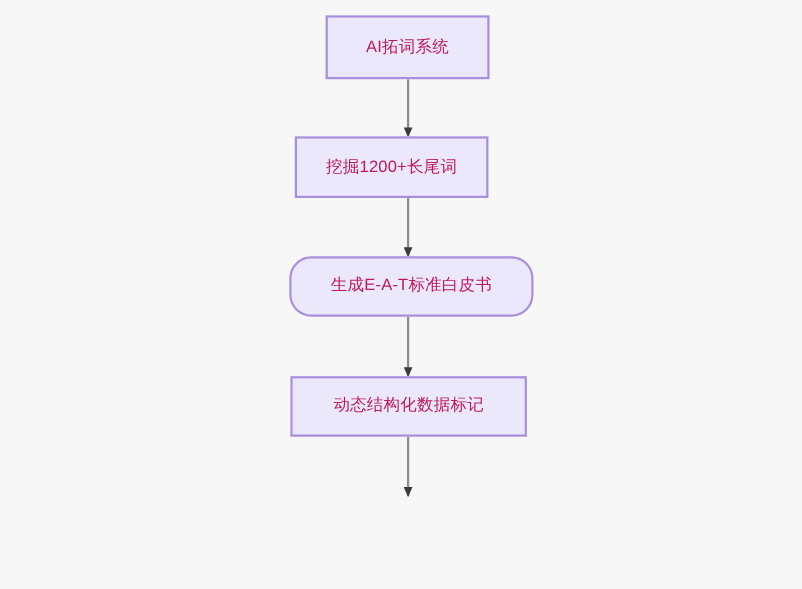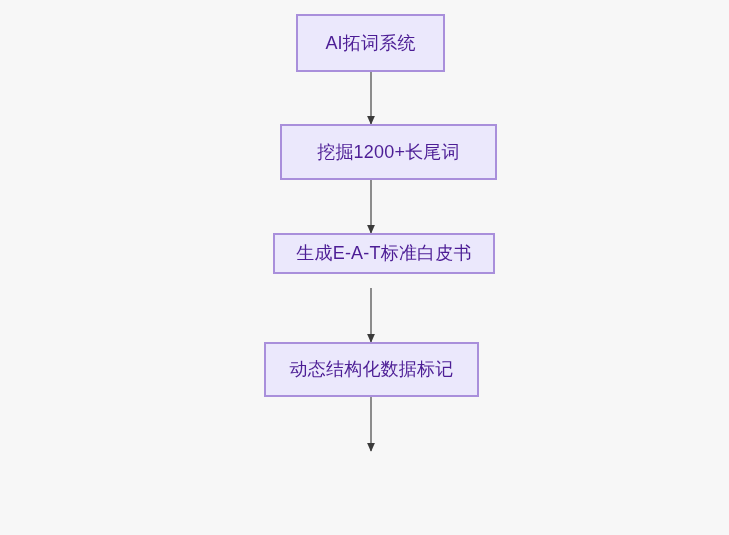--- a/index.html
+++ b/index.html
@@ -24,31 +24,31 @@
     box-sizing: border-box;
     background: #ebe8fc;
     border: 2px solid #a98fdb;
     border-radius: 0;
     display: flex;
     align-items: center;
     justify-content: center;
     z-index: 2;
   }
   .node-label {
-    font-size: 18px;
+    font-size: 15px;
     line-height: 1.25;
-    color: #4c1d95;
+    color: #be185d;
     letter-spacing: 0.2px;
     white-space: nowrap;
     text-align: center;
   }
   
   .n0 { left: 296px; top: 14px;  width: 149px; height: 58px; }
-  .n1 { left: 280px; top: 124px; width: 217px; height: 56px; }
-  .n2 { left: 273px; top: 233px; width: 222px; height: 41px; }
+  .n1 { left: 268px; top: 124px; width: 176px; height: 56px; }
+  .n2 { left: 263px; top: 233px; width: 222px; height: 55px; border-radius: 20px; }
   .n3 { left: 264px; top: 342px; width: 215px; height: 55px; }
   .n4 { left: 254px; top: 451px; width: 233px; height: 56px; }
 
   .edge {
     position: absolute;
     left: 0;
     top: 0;
     width: 729px;
     height: 535px;
     z-index: 1;

